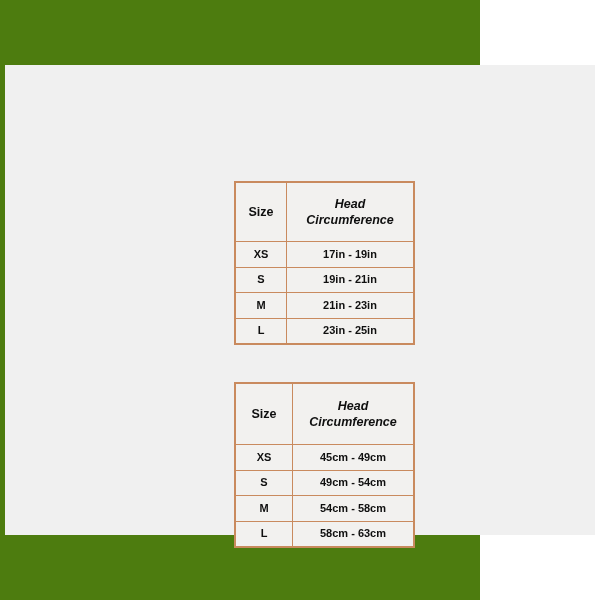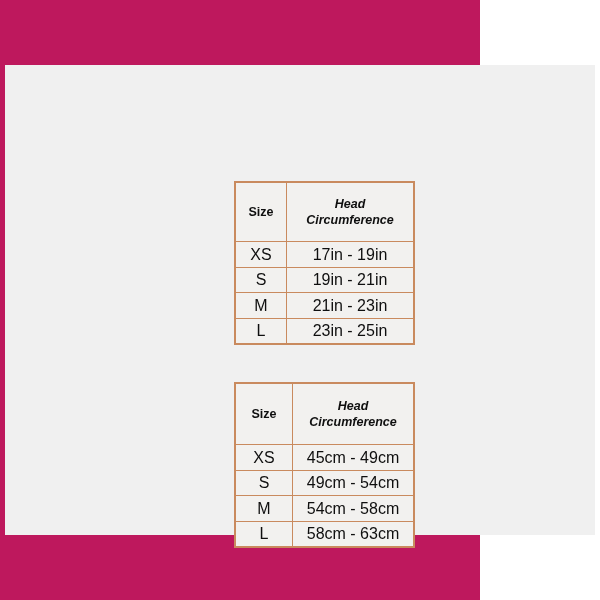--- a/index.html
+++ b/index.html
@@ -11,21 +11,21 @@
     height: 600px;
     background: #ffffff;
     font-family: "Liberation Sans", sans-serif;
     overflow: hidden;
   }
 
   #canvas {
     position: relative;
     width: 480px;
     height: 600px;
-    background: #be185d;
+    background: #4d7c0f;
   }
 
   
   #plate {
     position: absolute;
     left: 5px;
     top: 65px;
     width: 590px;
     height: 470px;
     background: #f0f0f0;
@@ -50,22 +50,22 @@
     font-family: "Liberation Sans", sans-serif;
   }
 
   .size-table th {
     font-weight: bold;
     font-size: 12.5px;
     line-height: 16px;
   }
 
   .size-table td {
-    font-weight: normal;
-    font-size: 16px;
+    font-weight: bold;
+    font-size: 11px;
     line-height: 15px;
   }
 
   
   #table-inches {
     left: 229px;
     top: 116px;
     width: 176px;
   }
   #table-inches .col-size { width: 50px; }

